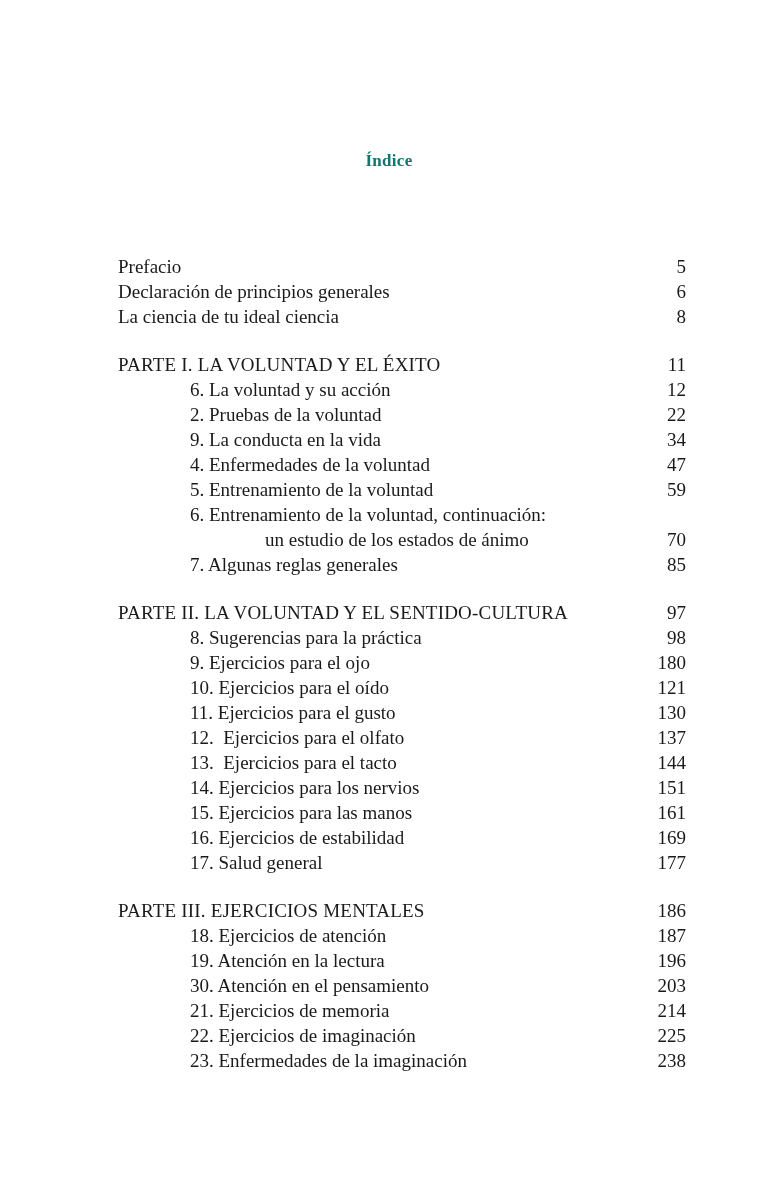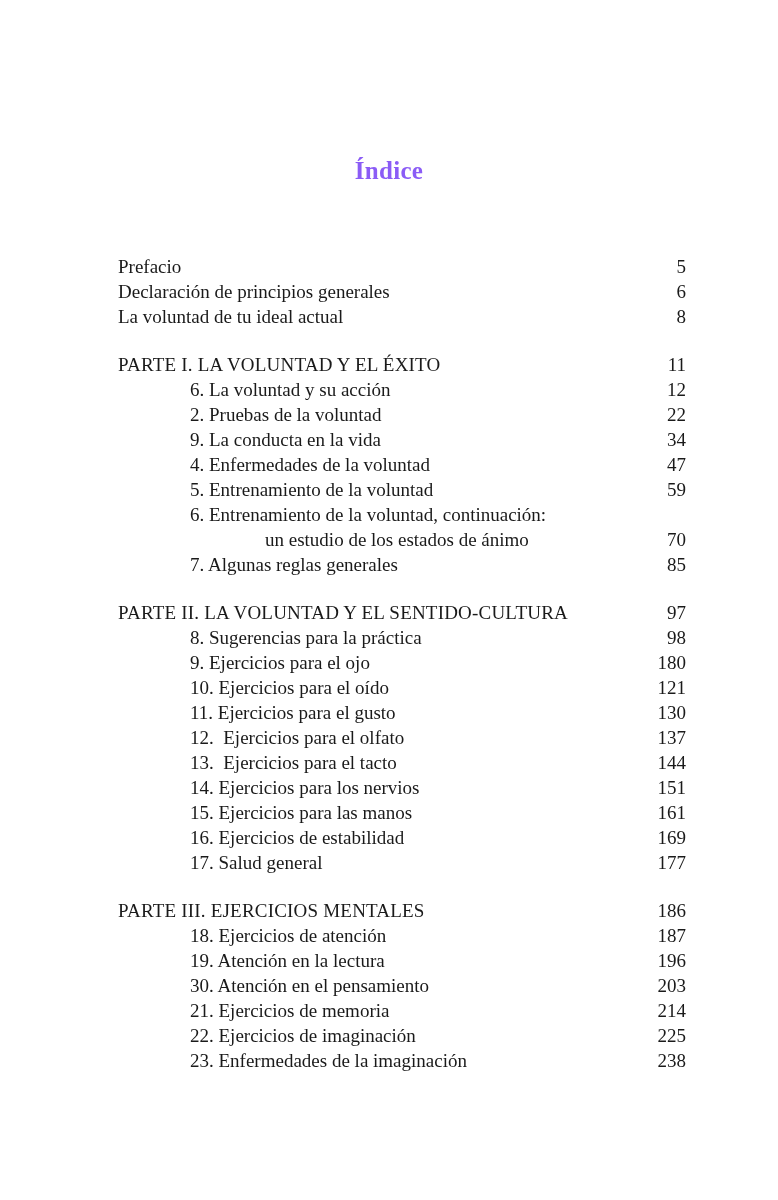--- a/index.html
+++ b/index.html
@@ -20,24 +20,24 @@
     -webkit-font-smoothing: antialiased;
   }
 
   
   .toc-title {
     position: absolute;
     top: 140px;
     left: 0;
     width: 778px;
     text-align: center;
-    font-size: 25px;
+    font-size: 17px;
     font-weight: bold;
     letter-spacing: 0.3px;
-    color: #8b5cf6;
+    color: #0f766e;
   }
 
   
   .toc-body {
     position: absolute;
     top: 228px;
     left: 118px;
     width: 568px;   
     margin-top: 26px;
   }
@@ -100,21 +100,21 @@
 <body>
 
 <div class="page">
 
   <h1 class="toc-title">Índice</h1>
 
   <div class="toc-body">
       <div class="group">
         <div class="entry level-front"><span class="label">Prefacio</span><span class="pageno">5</span></div>
         <div class="entry level-front"><span class="label">Declaración de principios generales</span><span class="pageno">6</span></div>
-        <div class="entry level-front"><span class="label">La voluntad de tu ideal actual</span><span class="pageno">8</span></div>
+        <div class="entry level-front"><span class="label">La ciencia de tu ideal ciencia</span><span class="pageno">8</span></div>
       </div>
       <div class="group">
         <div class="entry level-part"><span class="label">PARTE I. LA VOLUNTAD Y EL ÉXITO</span><span class="pageno">11</span></div>
         <div class="entry level-chapter"><span class="label">6. La voluntad y su acción</span><span class="pageno">12</span></div>
         <div class="entry level-chapter"><span class="label">2. Pruebas de la voluntad</span><span class="pageno">22</span></div>
         <div class="entry level-chapter"><span class="label">9. La conducta en la vida</span><span class="pageno">34</span></div>
         <div class="entry level-chapter"><span class="label">4. Enfermedades de la voluntad</span><span class="pageno">47</span></div>
         <div class="entry level-chapter"><span class="label">5. Entrenamiento de la voluntad</span><span class="pageno">59</span></div>
         <div class="entry level-chapter"><span class="label">6. Entrenamiento de la voluntad, continuación:</span><span class="pageno empty"></span></div>
         <div class="entry level-continuation"><span class="label">un estudio de los estados de ánimo</span><span class="pageno">70</span></div>

